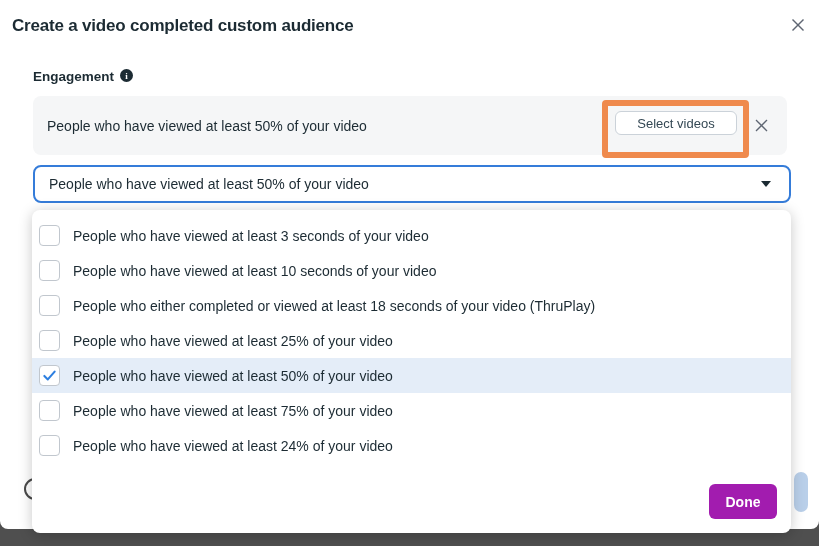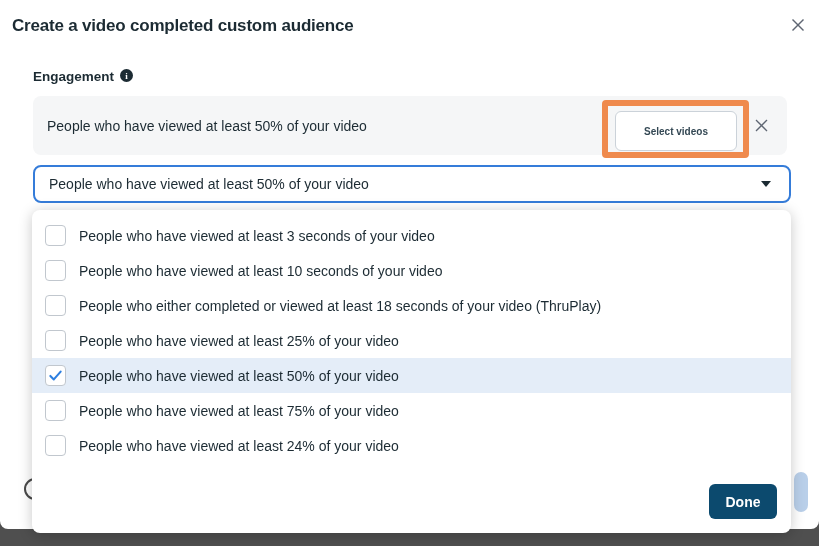--- a/index.html
+++ b/index.html
@@ -33,23 +33,23 @@
   }
   .rule-row{
     position:absolute;left:33px;top:96px;width:754px;height:59px;
     background:#F5F6F7;border-radius:8px;
   }
   .rule-row-text{
     position:absolute;left:14px;top:0;height:59px;display:flex;align-items:center;
     font-size:14px;color:#1C2B33;
   }
   .select-videos-btn{
-    position:absolute;left:615px;top:111px;width:122px;height:40px;
+    position:absolute;left:615px;top:111px;width:122px;height:24px;
     background:#ffffff;border:1px solid #CBD2D9;border-radius:6px;
-    font-size:10px;font-weight:700;color:#344854;
+    font-size:13px;font-weight:400;color:#344854;
     display:flex;align-items:center;justify-content:center;cursor:pointer;
     z-index:2;box-sizing:border-box;
   }
   .annotation-box{
     position:absolute;left:602px;top:100px;width:147px;height:58px;
     border:6px solid #EF8A4D;border-radius:4px;box-sizing:border-box;
     z-index:3;pointer-events:none;
   }
   .remove-btn{
     position:absolute;right:16px;top:20px;width:19px;height:19px;
@@ -77,35 +77,35 @@
     position:absolute;left:794px;top:472px;width:14px;height:40px;
     background:#B9CFE9;border-radius:7px;z-index:1;
   }
   .dropdown-panel{
     position:absolute;left:32px;top:210px;width:759px;height:323px;
     background:#ffffff;border-radius:8px;z-index:5;
     box-shadow:0 2px 14px rgba(0,0,0,0.22);
   }
   .option-list{position:absolute;left:0;top:8px;width:100%;}
   .option{
-    height:35px;display:flex;align-items:center;padding-left:13px;gap:13px;
+    height:35px;display:flex;align-items:center;padding-left:7px;gap:13px;
     cursor:pointer;
   }
   .option.checked{background:#E4EDF8;}
   .checkbox{
     width:21px;height:21px;background:#ffffff;border:1px solid #C1C7CE;
     border-radius:4px;box-sizing:border-box;flex-shrink:0;
     display:flex;align-items:center;justify-content:center;
   }
   .checkbox svg{display:none;}
   .option.checked .checkbox svg{display:block;}
   .option-label{font-size:14px;color:#1C2B33;}
   .done-btn{
     position:absolute;right:14px;bottom:14px;width:68px;height:35px;
-    background:#0c4a6e;border-radius:6px;color:#ffffff;
+    background:#a21caf;border-radius:6px;color:#ffffff;
     font-size:14px;font-weight:700;
     display:flex;align-items:center;justify-content:center;cursor:pointer;
   }
 </style>
 </head>
 <body>
 
 <div class="modal">
 
   <div class="modal-title">Create a video completed custom audience</div>

